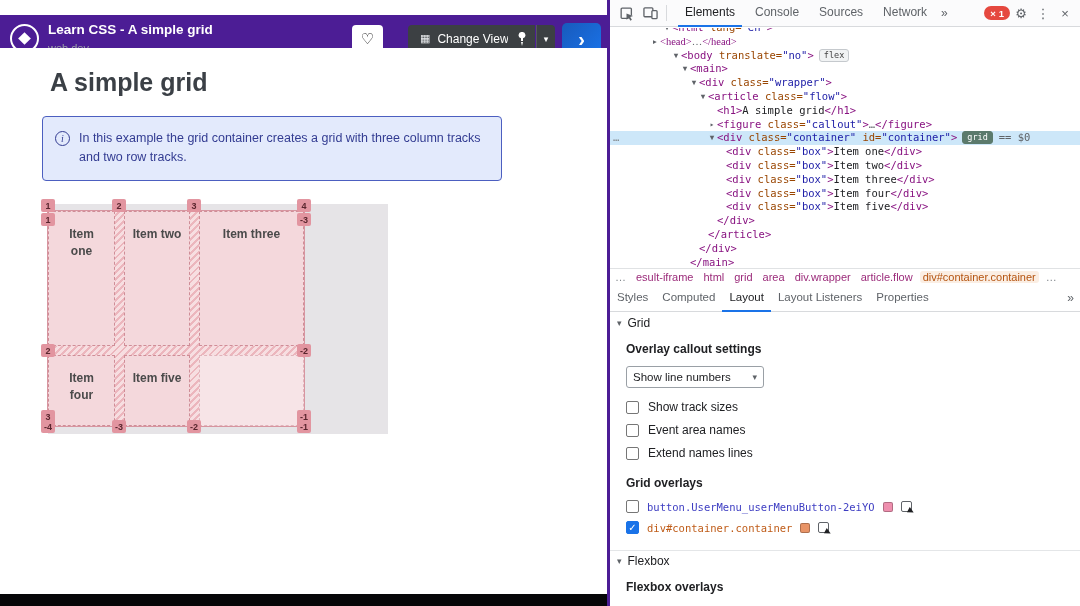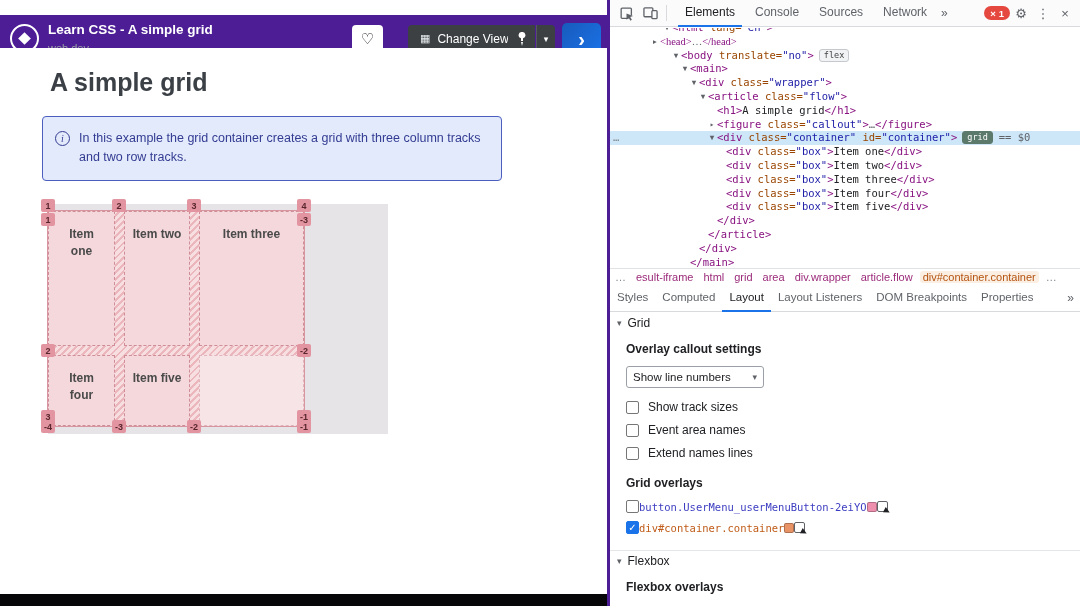--- a/index.html
+++ b/index.html
@@ -78,21 +78,21 @@
   .sec-arrow{color:#5f6368;font-size:9px}
   .lp-body{padding:9px 16px 8px}
   .lp-label{font-weight:bold;font-size:12px;color:#202124}
   .lp-subhead{margin:16px 0 10px}
   .lp-select{margin:10px 0 12px;width:138px;height:22px;border:1px solid #9aa0a6;border-radius:3px;background:#fff;display:flex;align-items:center;justify-content:space-between;padding:0 6px;font-size:11.5px;color:#202124;cursor:pointer}
   .sel-arrow{font-size:9px;color:#5f6368}
   .cb-row{display:flex;align-items:center;gap:9px;margin-bottom:9px}
   .cb{width:13px;height:13px;border:1px solid #767676;border-radius:2px;background:#fff;flex:0 0 auto;cursor:pointer;display:flex;align-items:center;justify-content:center;font-size:10px;line-height:1}
   .cb.checked{background:#1a73e8;border-color:#1a73e8;color:#fff}
   .cb-label{font-size:12px;color:#202124}
-  .ov-row{display:flex;align-items:center;gap:0;margin-bottom:8px}
+  .ov-row{display:flex;align-items:center;gap:8px;margin-bottom:8px}
   .ov-label{font-family:"DejaVu Sans Mono",monospace;font-size:10.5px}
   .swatch{width:10px;height:10px;border:1px solid rgba(0,0,0,.25);border-radius:2px;flex:0 0 auto}
   .inspect-ic{width:11px;height:11px;border:1.3px solid #5f6368;border-radius:2px;position:relative;cursor:pointer}
   .inspect-ic::after{content:"";position:absolute;right:-3px;bottom:-3px;width:0;height:0;border-left:6px solid #202124;border-top:3px solid transparent;border-bottom:3px solid transparent;transform:rotate(28deg)}
 </style>
 </head>
 <body>
 
 <div class="app">
 
@@ -234,21 +234,20 @@
         <span class="crumb">article.flow</span>
         <span class="crumb sel">div#container.container</span>
         <span class="crumb dim">…</span>
       </div>
 
     <div class="dt-ptabs">
       <div class="pt">Styles</div>
         <div class="pt">Computed</div>
         <div class="pt sel">Layout</div>
         <div class="pt">Layout Listeners</div>
-        <div class="pt">DOM Breakpoints</div>
         <div class="pt">Properties</div>
         <span class="pt-more">»</span>
     </div>
 
     <div class="dt-layout">
       <div class="lp-sec">
         <span class="sec-arrow">▾</span>
         <span>Grid</span>
       </div>
       <div class="lp-body">

